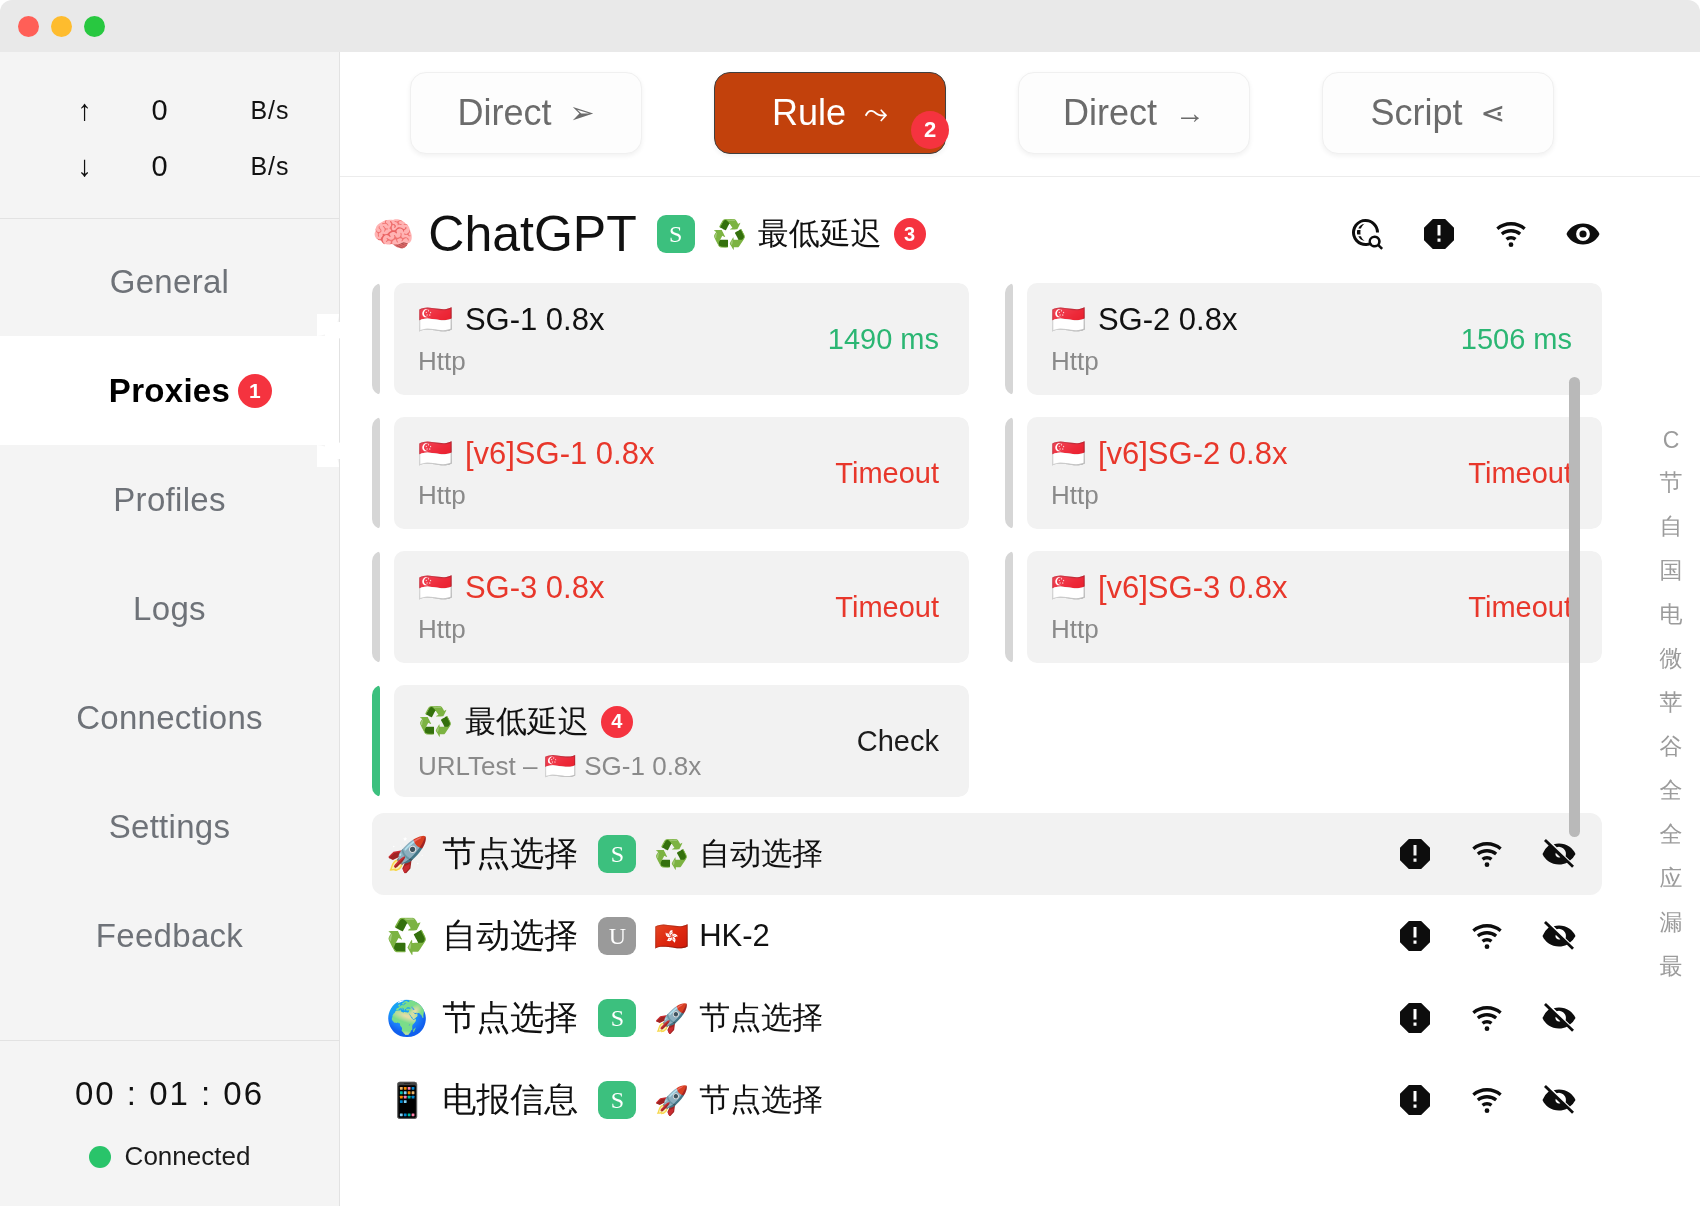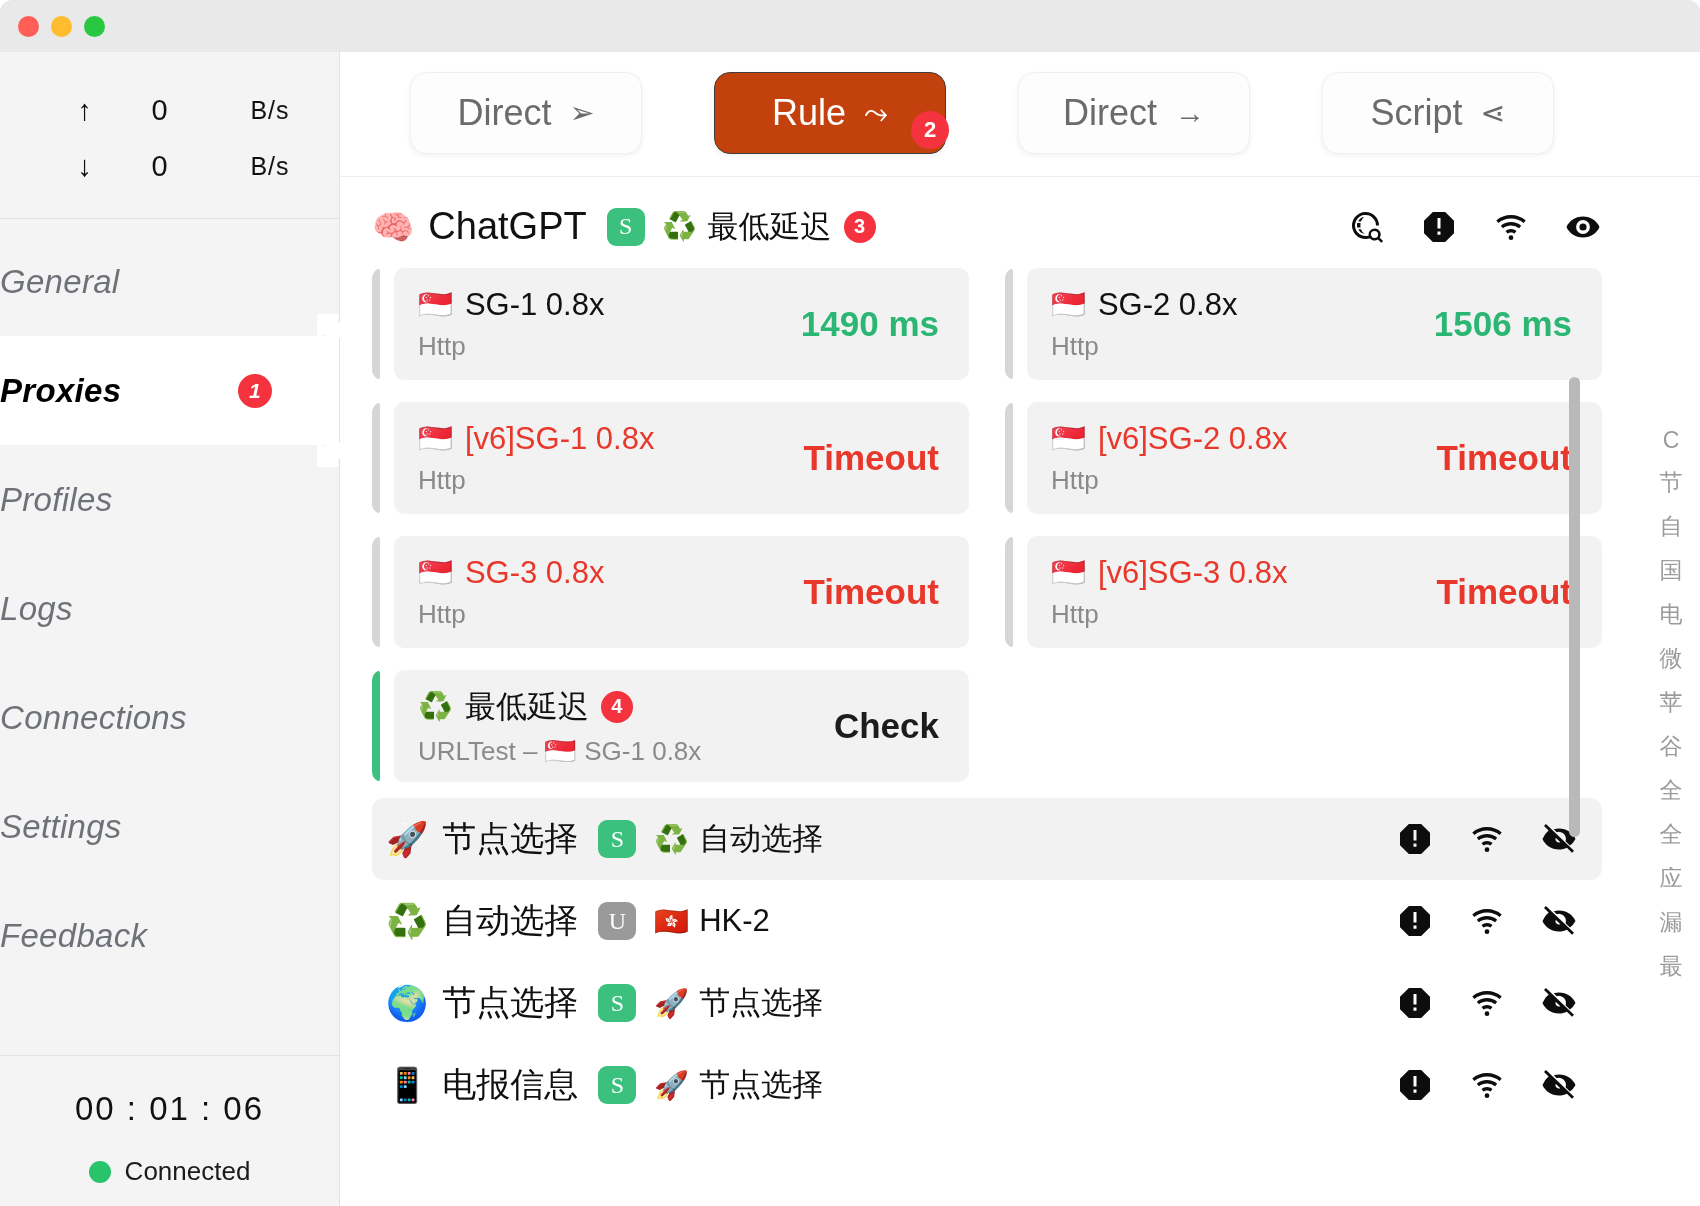--- a/index.html
+++ b/index.html
@@ -67,26 +67,25 @@
   .stat-unit {
     width: 90px; text-align: right; padding-left: 20px;
     font-size: 25px; color: #111; letter-spacing: 1px;
   }
 
   .nav { padding-top: 8px; flex: 1; }
   .nav-item {
     height: 109px;
     display: flex;
     align-items: center;
-    justify-content: flex-start;
+    justify-content: center;
     position: relative;
     font-size: 33px;
     color: #6e7278;
     letter-spacing: .3px;
-    font-style: italic;
   }
   .nav-item.active {
     background: #ffffff;
     color: #000000;
     font-weight: 700;
   }
   .nav-item.active::before,
   .nav-item.active::after {
     content: "";
     position: absolute;
@@ -101,21 +100,21 @@
     width: 34px; height: 34px;
     border-radius: 50%;
     background: #f5333f;
     color: #fff;
     font-size: 21px;
     font-weight: 700;
     display: flex; align-items: center; justify-content: center;
   }
   .sidebar-footer {
     border-top: 1px solid #e2e2e2;
-    padding: 34px 0 19px 0;
+    padding: 34px 0 34px 0;
     text-align: center;
   }
   .timer {
     font-size: 33px;
     color: #111;
     letter-spacing: 2px;
     margin-bottom: 28px;
   }
   .conn-status {
     display: flex; align-items: center; justify-content: center; gap: 14px;
@@ -181,21 +180,21 @@
     position: relative;
   }
 
   
   .group-header {
     display: flex;
     align-items: center;
     padding: 28px 40px 20px 32px;
   }
   .gh-emoji { font-size: 34px; margin-right: 14px; }
-  .gh-title { font-size: 38px; color: #111; margin-right: 20px; }
+  .gh-title { font-size: 50px; color: #111; margin-right: 20px; }
   .badge-sq {
     width: 38px; height: 38px;
     border-radius: 9px;
     color: #fff;
     font-size: 24px;
     display: flex; align-items: center; justify-content: center;
     margin-right: 18px;
     font-family: "Liberation Serif", serif;
   }
   .badge-sq.s { background: #3cc07e; }
@@ -240,21 +239,21 @@
   }
   .node-texts { flex: 1; min-width: 0; }
   .node-title {
     font-size: 31px; color: #111;
     display: flex; align-items: center; gap: 12px;
     white-space: nowrap;
   }
   .node-title.timeout { color: #e8372b; }
   .node-flag { font-size: 28px; }
   .node-sub { font-size: 26px; color: #8a8a8a; margin-top: 8px; }
-  .node-latency { font-size: 35px; white-space: nowrap; font-weight: bold; }
+  .node-latency { font-size: 29px; white-space: nowrap; }
   .node-latency.ok { color: #2bb673; }
   .node-latency.timeout { color: #e8372b; }
   .node-latency.check { color: #1c1c1c; }
   .node-title .mini-count {
     width: 32px; height: 32px; border-radius: 50%;
     background: #f5333f; color: #fff;
     font-size: 20px; font-weight: 700;
     display: inline-flex; align-items: center; justify-content: center;
   }
 

